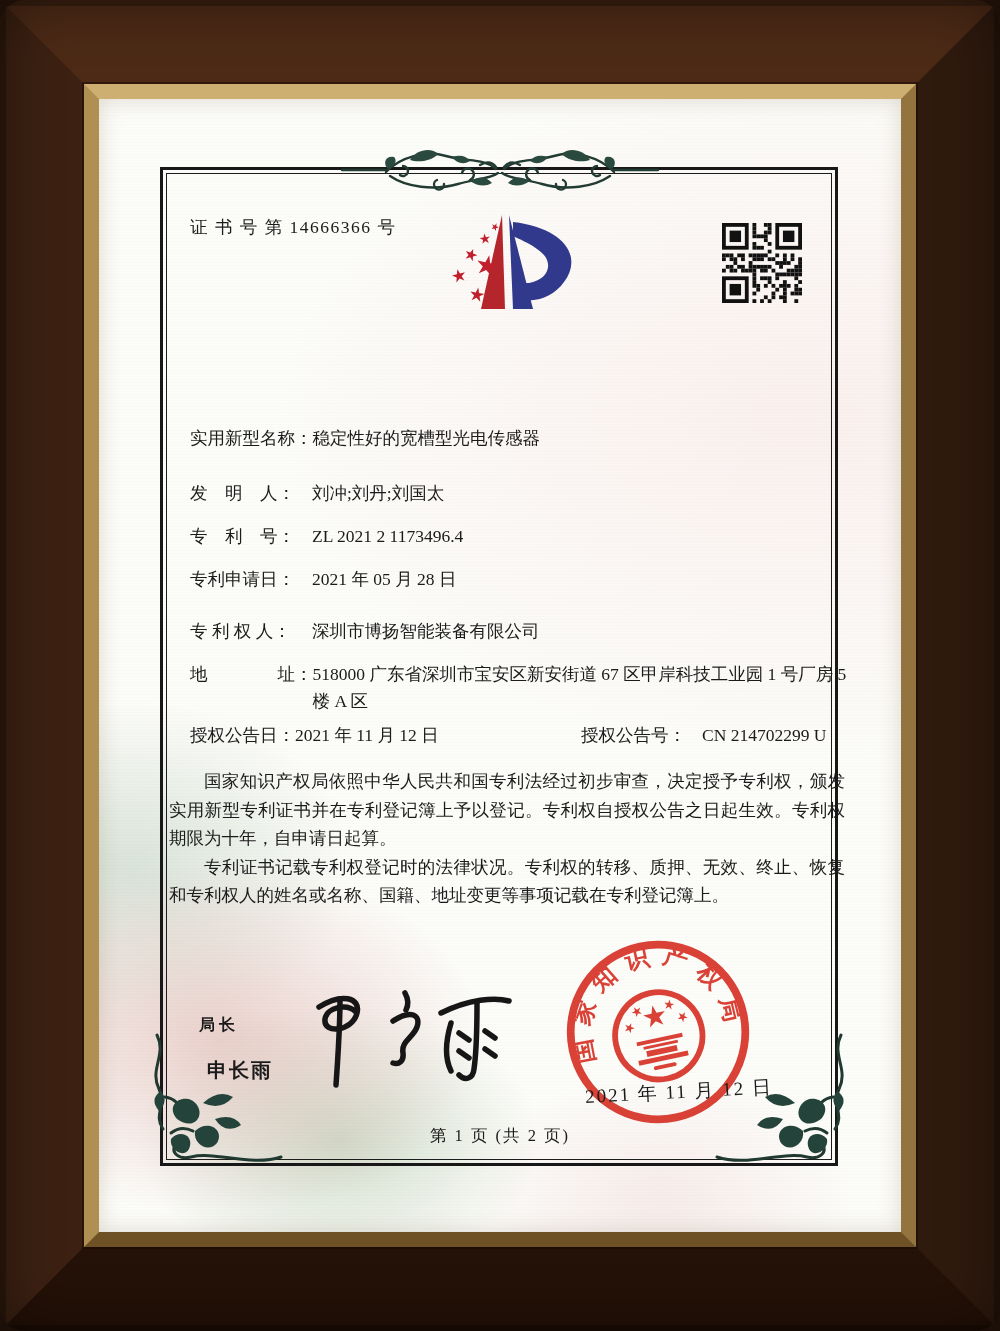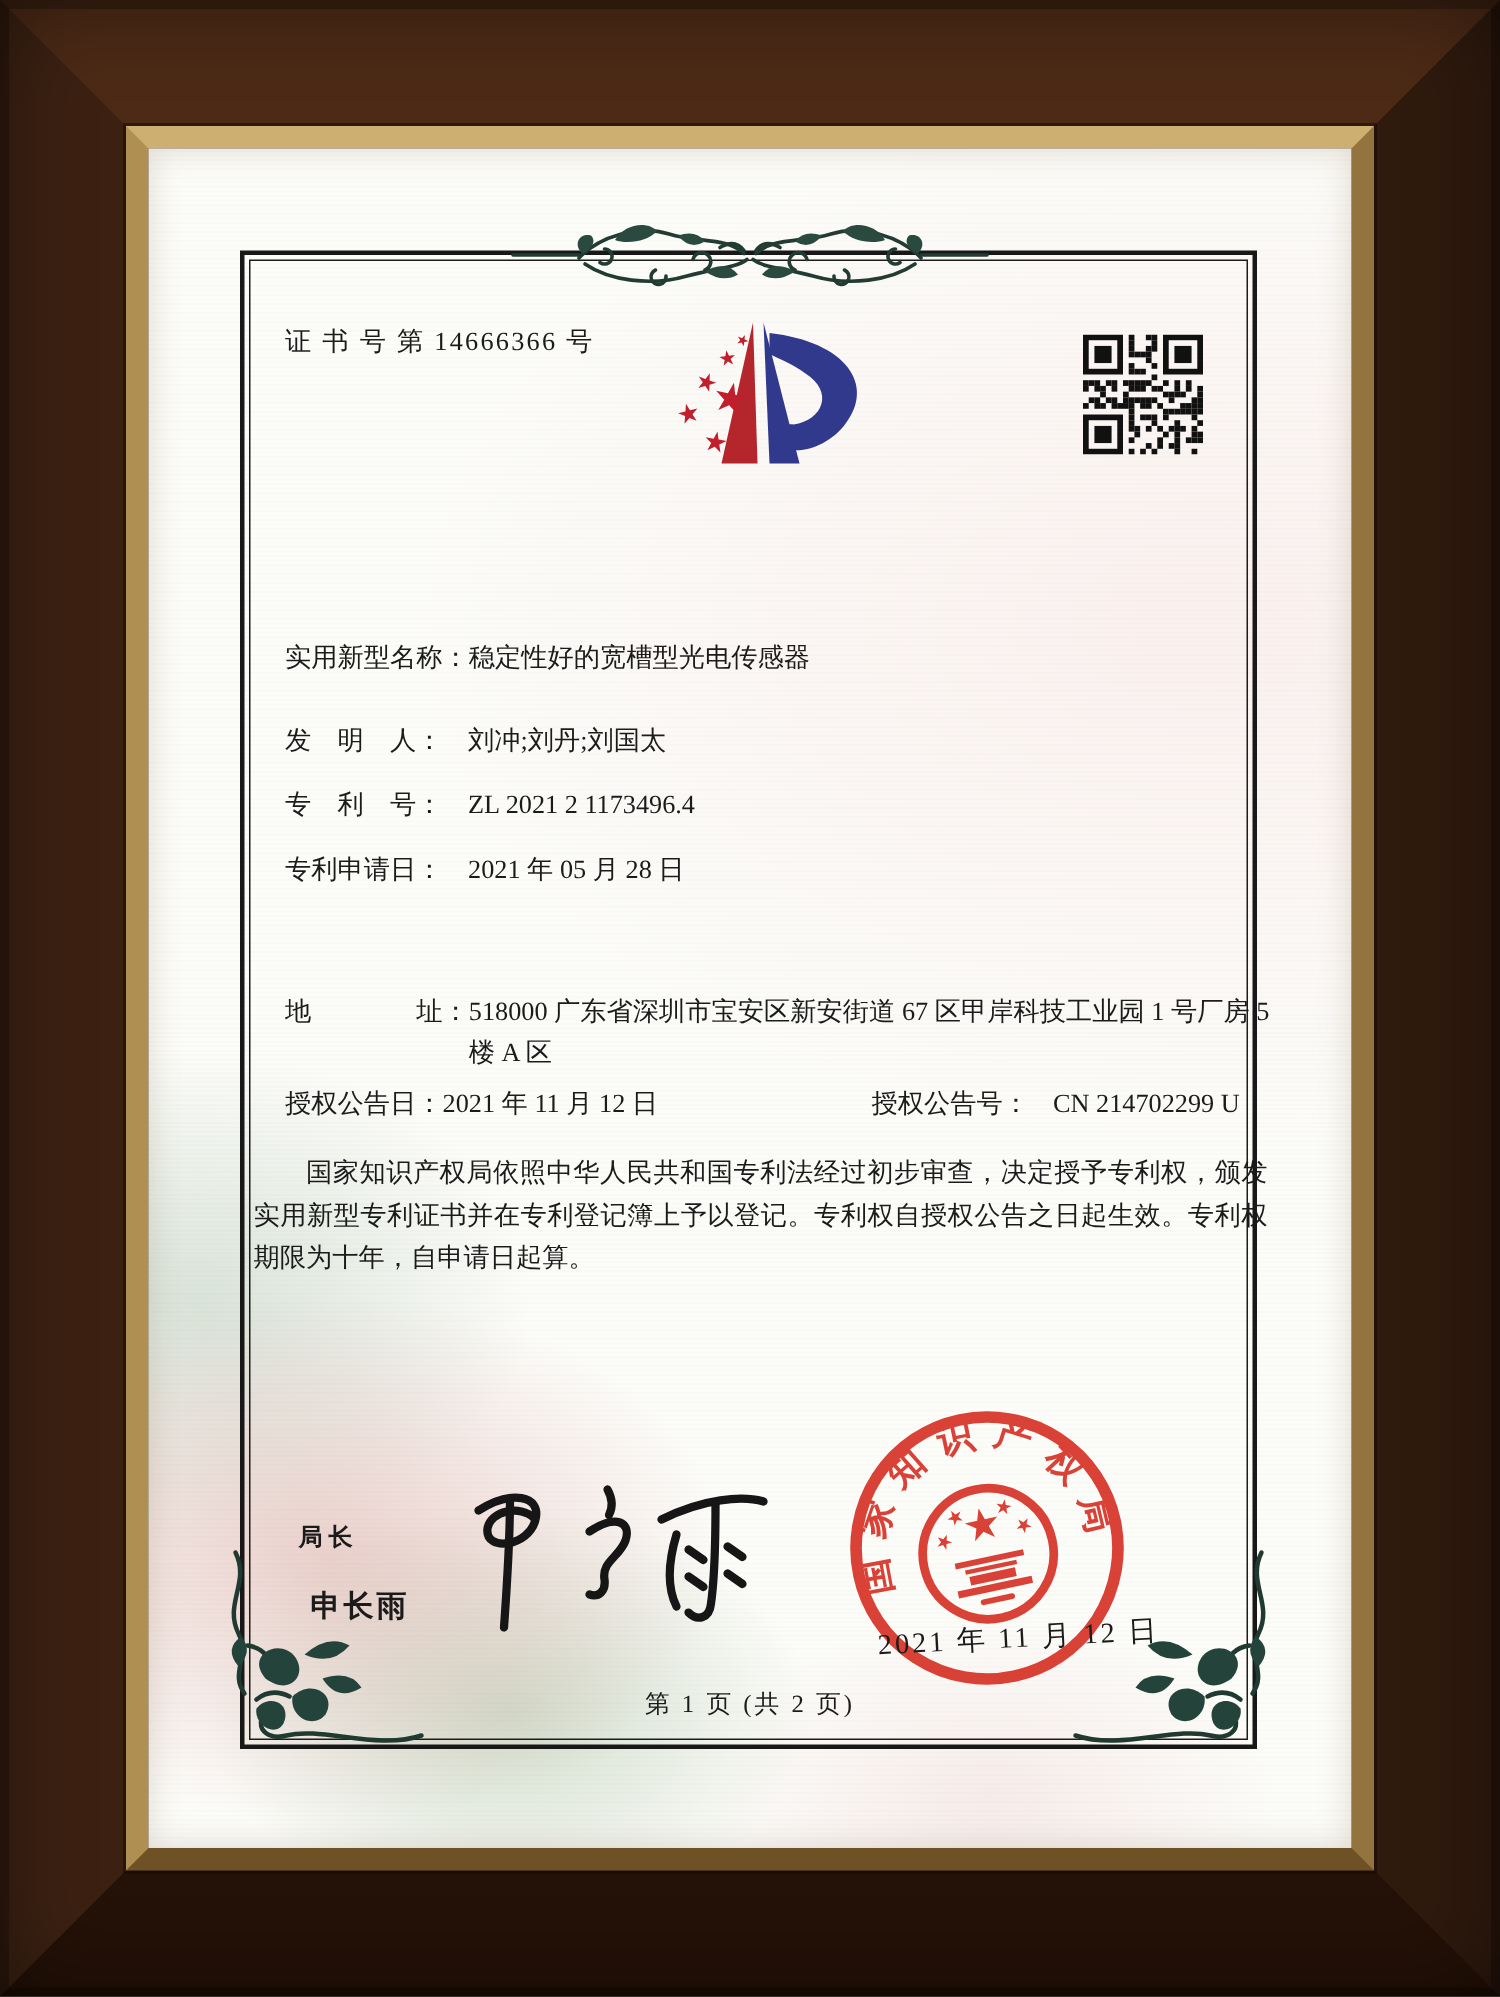--- a/index.html
+++ b/index.html
@@ -1,17 +1,17 @@
 <!DOCTYPE html>
 <html><head>
 <meta charset="utf-8">
 <style>
   html,body{margin:0;padding:0;background:#1b0f08;}
   .stage{position:relative;width:1000px;height:1331px;overflow:hidden;
-         font-family:"Liberation Serif","DejaVu Serif",serif;}
+         font-family:"Liberation Serif","DejaVu Serif",serif;border-radius:25px;}
   
   .frame{position:absolute;inset:0;border:84px solid;
          border-color:#4c2a16 #2f1a0e #241107 #3c2112;box-sizing:border-box;}
   .frame::before{content:"";position:absolute;inset:-84px;pointer-events:none;
          box-shadow:inset 0 0 0 6px rgba(0,0,0,.25), inset 0 0 60px rgba(0,0,0,.45);}
   .gold{position:absolute;inset:0;border:15px solid;
         border-color:#cdb071 #93743f #6e5226 #b08f52;box-sizing:border-box;
         box-shadow:0 0 0 2px rgba(20,8,2,.5);}
   
   .paper{position:absolute;inset:0;background:
@@ -283,35 +283,40 @@
           <span class="fvalue">稳定性好的宽槽型光电传感器</span>
         </div>
         <div class="frow" style="top:424px">
           <span class="flabel">专　利　号：</span>
           <span class="fvalue">ZL 2021 2 1173496.4</span>
         </div>
         <div class="frow" style="top:467px">
           <span class="flabel">专利申请日：</span>
           <span class="fvalue">2021 年 05 月 28 日</span>
         </div>
+        <div class="frow" style="top:519px">
+          <span class="flabel">专 利 权 人：</span>
+          <span class="fvalue">深圳市博扬智能装备有限公司</span>
+        </div>
         <div class="frow" style="top:562px">
           <span class="flabel">地　　　　址：</span>
           <span class="fvalue">518000 广东省深圳市宝安区新安街道 67 区甲岸科技工业园 1 号厂房 5 楼 A 区</span>
         </div>
         <div class="frow" style="top:623px;right:70px">
           <span class="flabel" style="flex-basis:auto">授权公告日：</span>
           <span class="fvalue">2021 年 11 月 12 日</span>
           <span class="pair2">
             <span class="flabel" style="flex-basis:auto">授权公告号：</span>
             <span class="fvalue">CN 214702299 U</span>
           </span>
         </div>
 
         <div class="paras">
           <p>国家知识产权局依照中华人民共和国专利法经过初步审查，决定授予专利权，颁发实用新型专利证书并在专利登记簿上予以登记。专利权自授权公告之日起生效。专利权期限为十年，自申请日起算。</p>
+          <p>专利证书记载专利权登记时的法律状况。专利权的转移、质押、无效、终止、恢复和专利权人的姓名或名称、国籍、地址变更等事项记载在专利登记簿上。</p>
         </div>
 
         <div class="sig-title">局长</div>
         <div class="sig-name">申长雨</div>
 
         <svg class="sig-hand" viewBox="0 0 250 120">
           <g stroke="#161616" fill="none" stroke-width="5.5" stroke-linecap="round" stroke-linejoin="round">
             <path d="M38,26 C60,12 80,16 76,32 C72,50 42,54 44,38 C46,26 66,22 75,31"></path>
             <path d="M59,18 C59,42 57,76 55,104"></path>
             <path d="M124,12 q5,9 1,17"></path>

